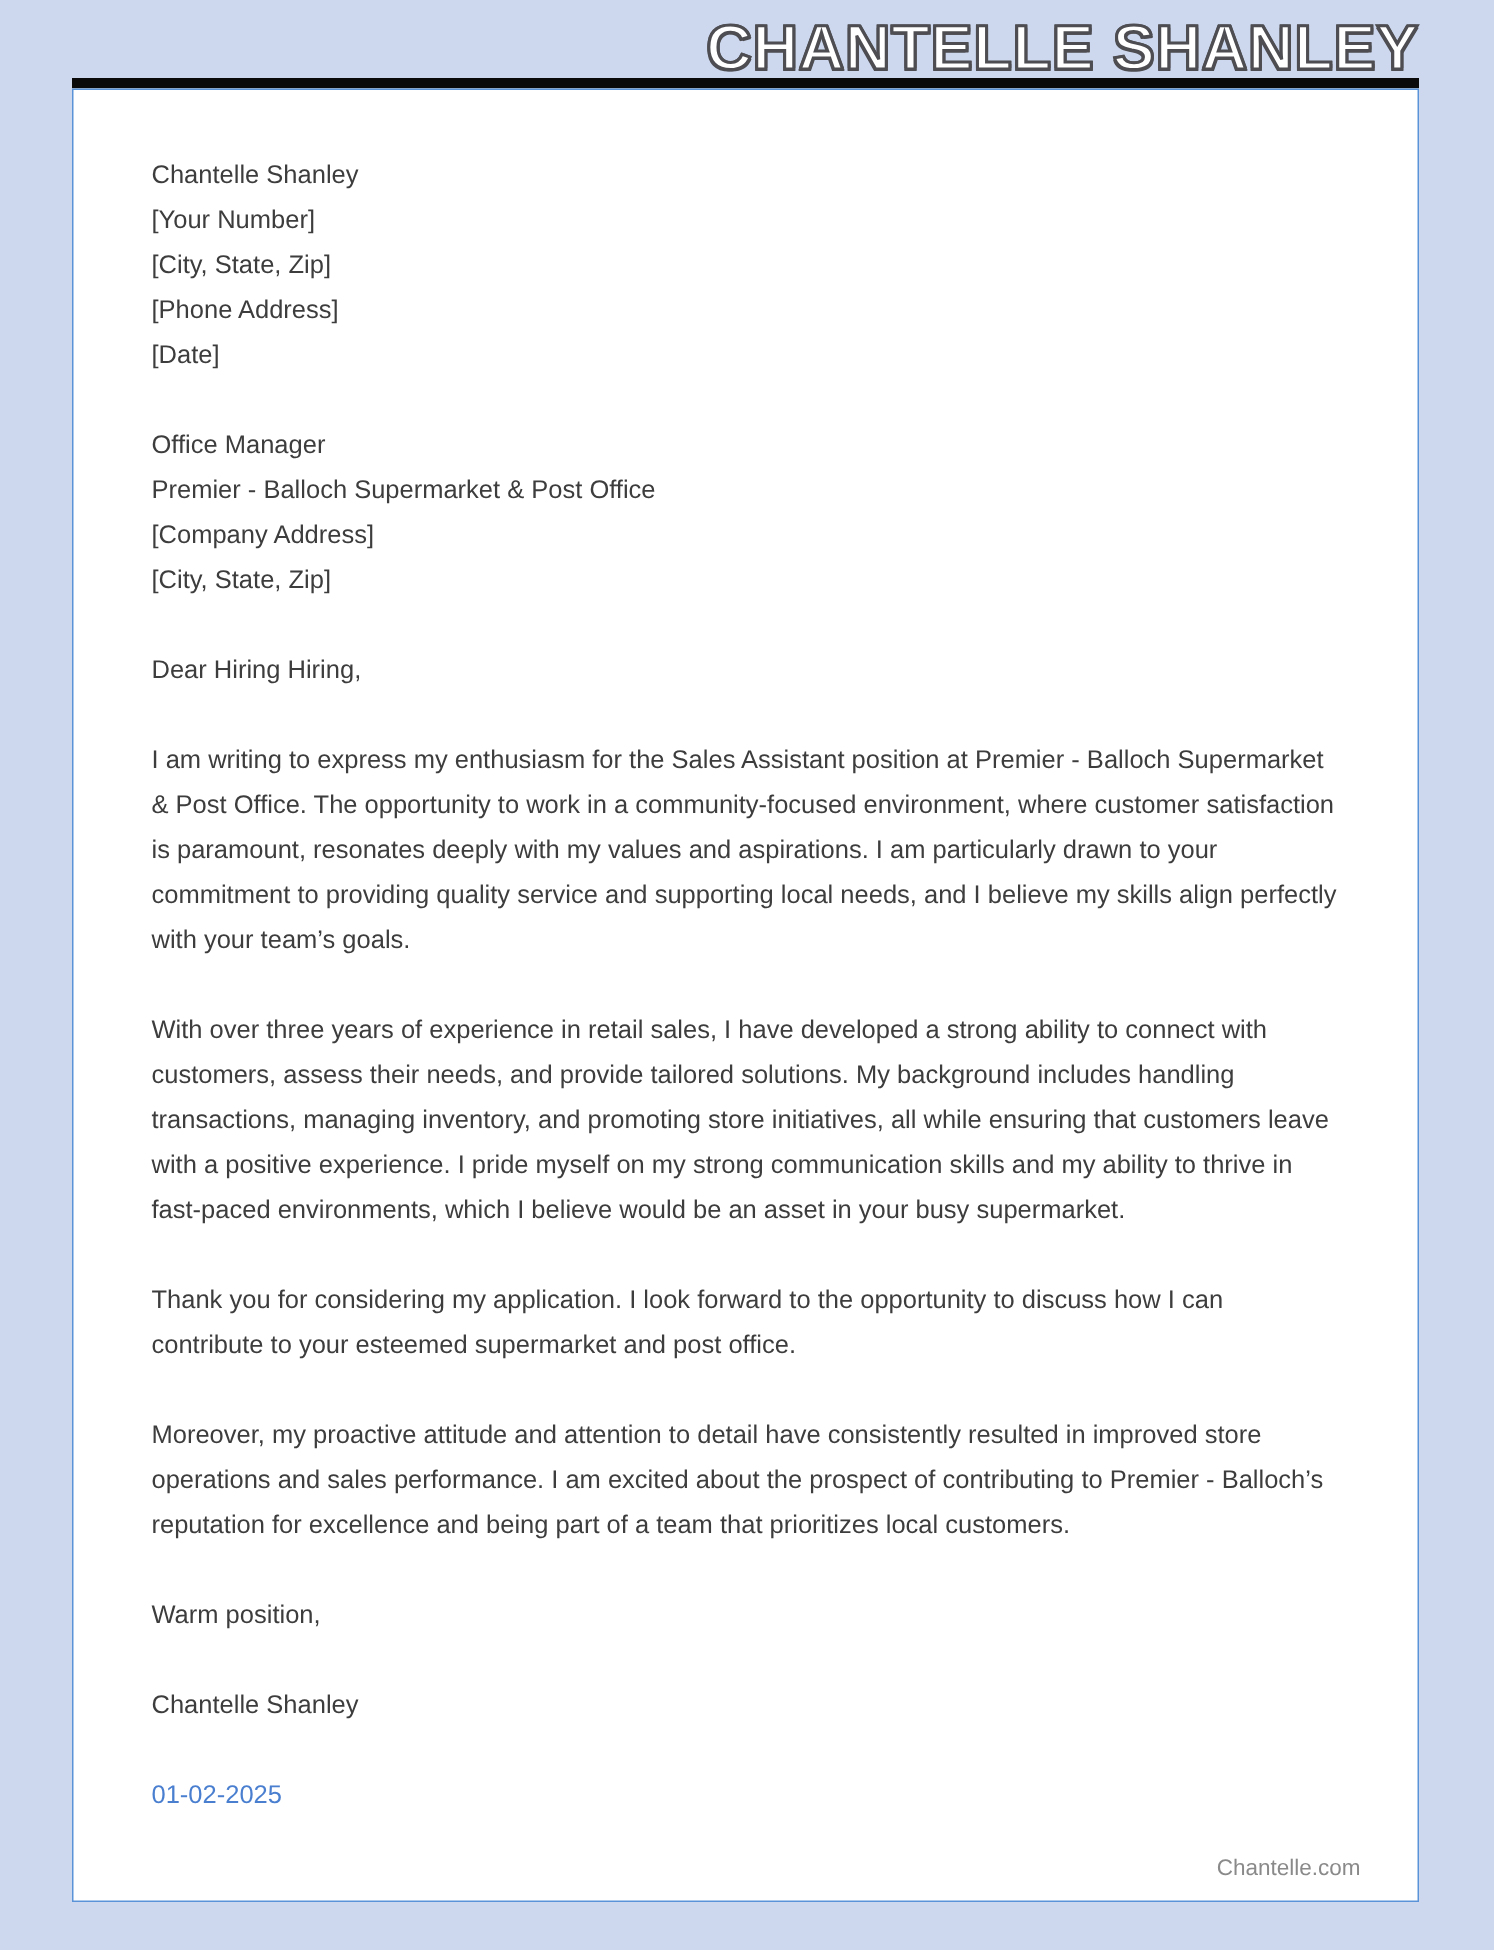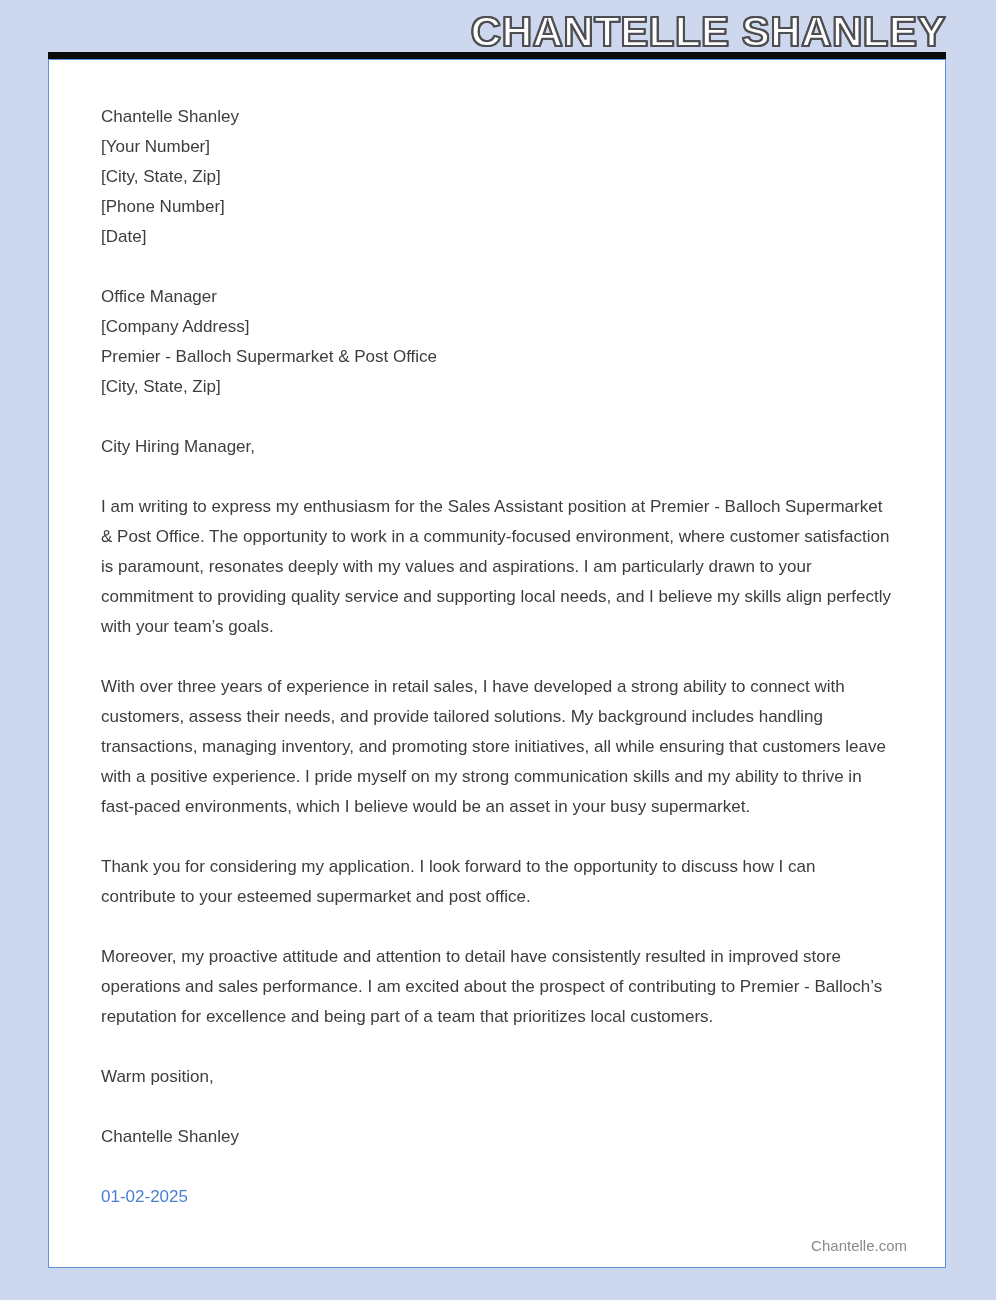--- a/index.html
+++ b/index.html
@@ -77,32 +77,32 @@
   <div class="header-name">CHANTELLE SHANLEY</div>
 
   <div class="black-bar"></div>
 
   <div class="page">
 
     <div class="block">
       <span class="line">Chantelle Shanley</span>
       <span class="line">[Your Number]</span>
       <span class="line">[City, State, Zip]</span>
-      <span class="line">[Phone Number]</span>
+      <span class="line">[Phone Address]</span>
       <span class="line">[Date]</span>
     </div>
 
     <div class="block">
       <span class="line">Office Manager</span>
+      <span class="line">Premier - Balloch Supermarket &amp; Post Office</span>
       <span class="line">[Company Address]</span>
-      <span class="line">Premier - Balloch Supermarket &amp; Post Office</span>
       <span class="line">[City, State, Zip]</span>
     </div>
 
-    <div class="block">City Hiring Manager,</div>
+    <div class="block">Dear Hiring Hiring,</div>
 
     <div class="para">I am writing to express my enthusiasm for the Sales Assistant position at Premier - Balloch Supermarket &amp; Post Office. The opportunity to work in a community-focused environment, where customer satisfaction is paramount, resonates deeply with my values and aspirations. I am particularly drawn to your commitment to providing quality service and supporting local needs, and I believe my skills align perfectly with your team’s goals.</div>
     <div class="para">With over three years of experience in retail sales, I have developed a strong ability to connect with customers, assess their needs, and provide tailored solutions. My background includes handling transactions, managing inventory, and promoting store initiatives, all while ensuring that customers leave with a positive experience. I pride myself on my strong communication skills and my ability to thrive in fast-paced environments, which I believe would be an asset in your busy supermarket.</div>
     <div class="para">Thank you for considering my application. I look forward to the opportunity to discuss how I can contribute to your esteemed supermarket and post office.</div>
     <div class="para">Moreover, my proactive attitude and attention to detail have consistently resulted in improved store operations and sales performance. I am excited about the prospect of contributing to Premier - Balloch’s reputation for excellence and being part of a team that prioritizes local customers.</div>
 
     <div class="block">Warm position,</div>
 
     <div class="block">Chantelle Shanley</div>
 

